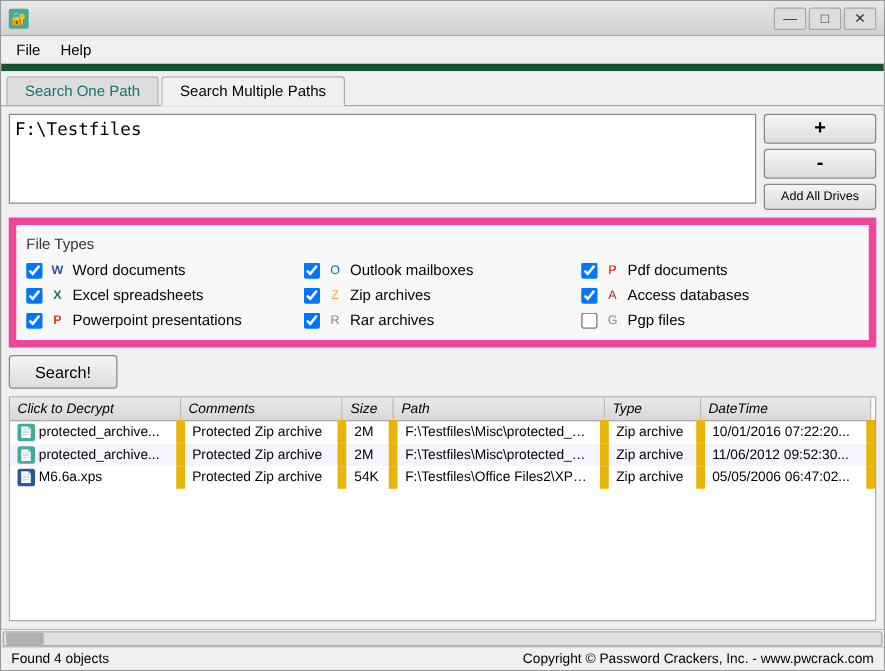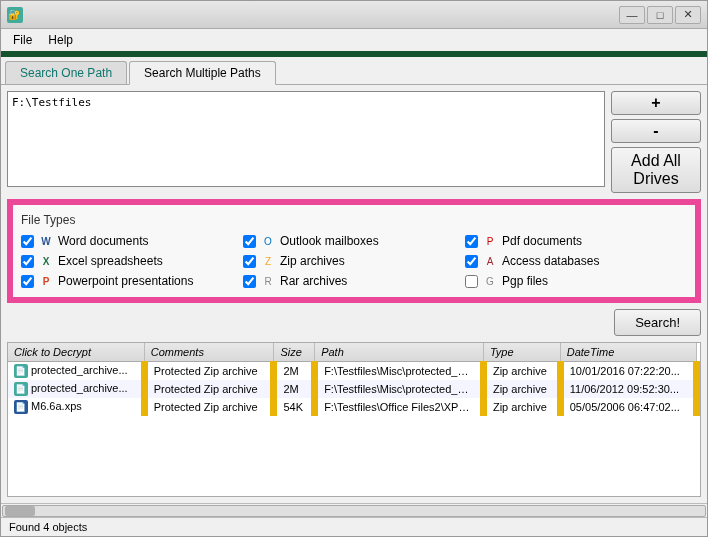--- a/index.html
+++ b/index.html
@@ -110,38 +110,38 @@
     }
     .paths-section {
       display: flex;
       gap: 6px;
     }
     .paths-textarea {
       flex: 1;
       border: 1px solid #888;
       background: white;
       padding: 4px;
-      font-size: 11px;
-      height: 96px;
+      font-size: 14px;
+      height: 72px;
       resize: none;
       overflow-y: auto;
     }
     .paths-buttons {
       display: flex;
       flex-direction: column;
       gap: 4px;
       width: 90px;
     }
     .btn {
       padding: 4px 8px;
       border: 1px solid #888;
       background: linear-gradient(to bottom, #f5f5f5, #ddd);
       cursor: pointer;
       border-radius: 3px;
-      font-size: 16px;
+      font-size: 10px;
       text-align: center;
     }
     .btn.plus { font-size: 16px; font-weight: bold; padding: 2px 8px; }
     .btn.minus { font-size: 16px; font-weight: bold; padding: 2px 8px; }
     .file-types-section {
       border: 6px solid #ec4899;
       padding: 8px;
       background: #f8f8f8;
     }
     .file-types-title {
@@ -176,21 +176,21 @@
     .icon-excel { color: #217346; font-weight: bold; }
     .icon-ppt { color: #d24726; font-weight: bold; }
     .icon-outlook { color: #0072c6; }
     .icon-zip { color: #f5a623; }
     .icon-rar { color: #888; }
     .icon-pdf { color: #c00; }
     .icon-access { color: #a4262c; }
     .icon-pgp { color: #888; }
     .search-btn-row {
       display: flex;
-      justify-content: flex-end;
+      justify-content: flex-start;
       padding-right: 0px;
     }
     .search-btn {
       padding: 5px 20px;
       background: linear-gradient(to bottom, #f5f5f5, #ddd);
       border: 1px solid #888;
       border-radius: 3px;
       cursor: pointer;
       font-size: 13px;
       font-weight: 500;
@@ -406,14 +406,15 @@
   </div>
 
   <div class="scrollbar-row">
     <div class="h-scrollbar">
       <div class="h-scrollbar-thumb"></div>
     </div>
   </div>
 
   <div class="status-bar">
     <span>Found 4 objects</span>
+    <span>Copyright © Password Crackers, Inc. - www.pwcrack.com</span>
   </div>
 </div>
 
 </body></html>

